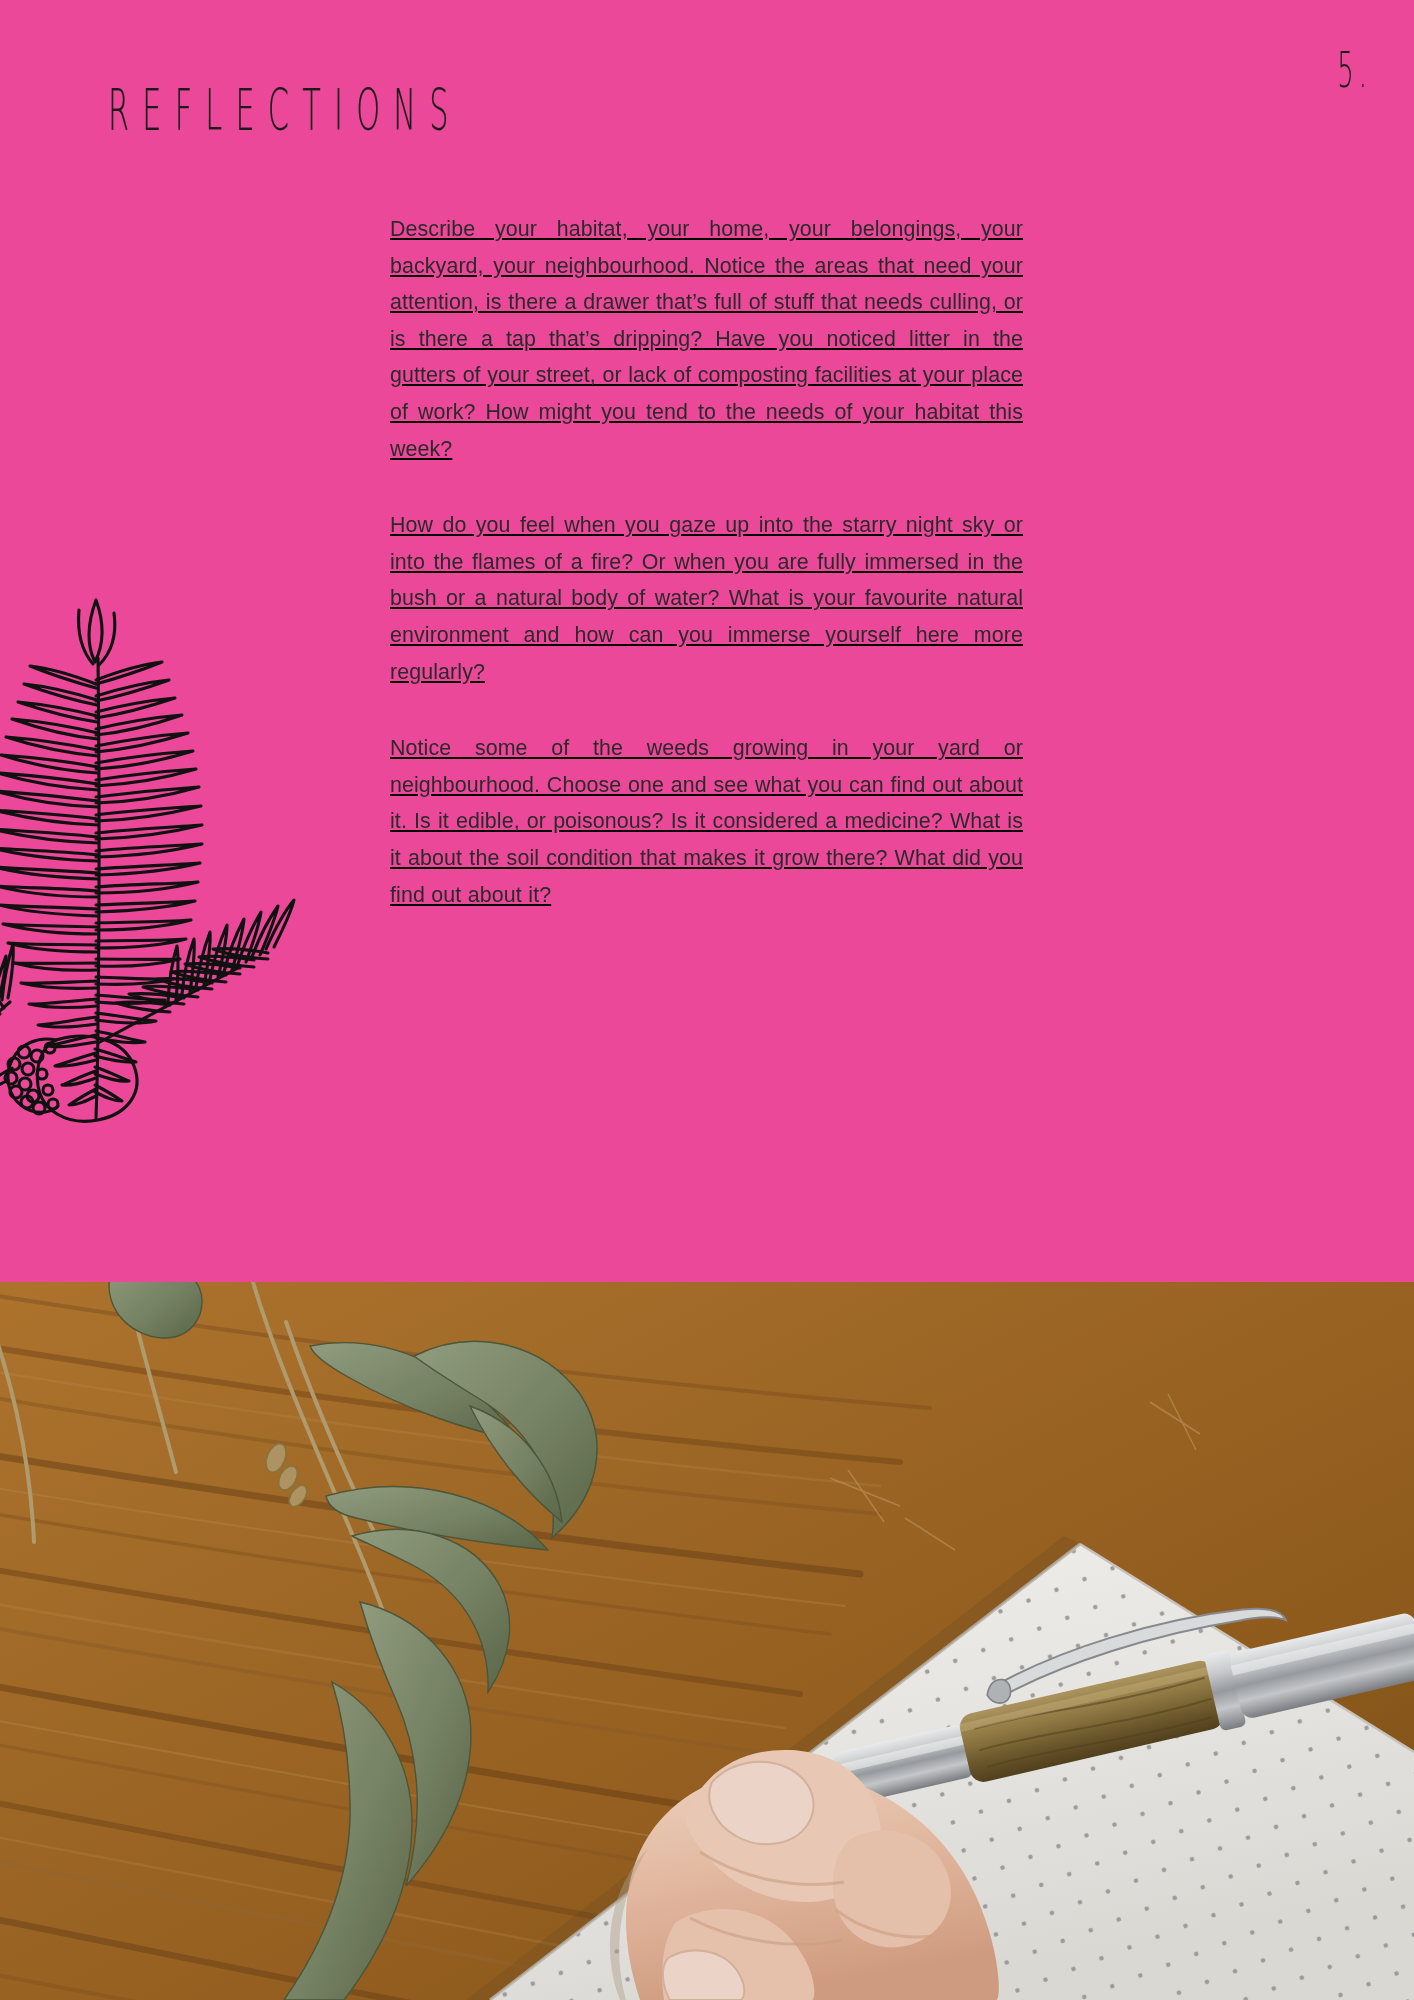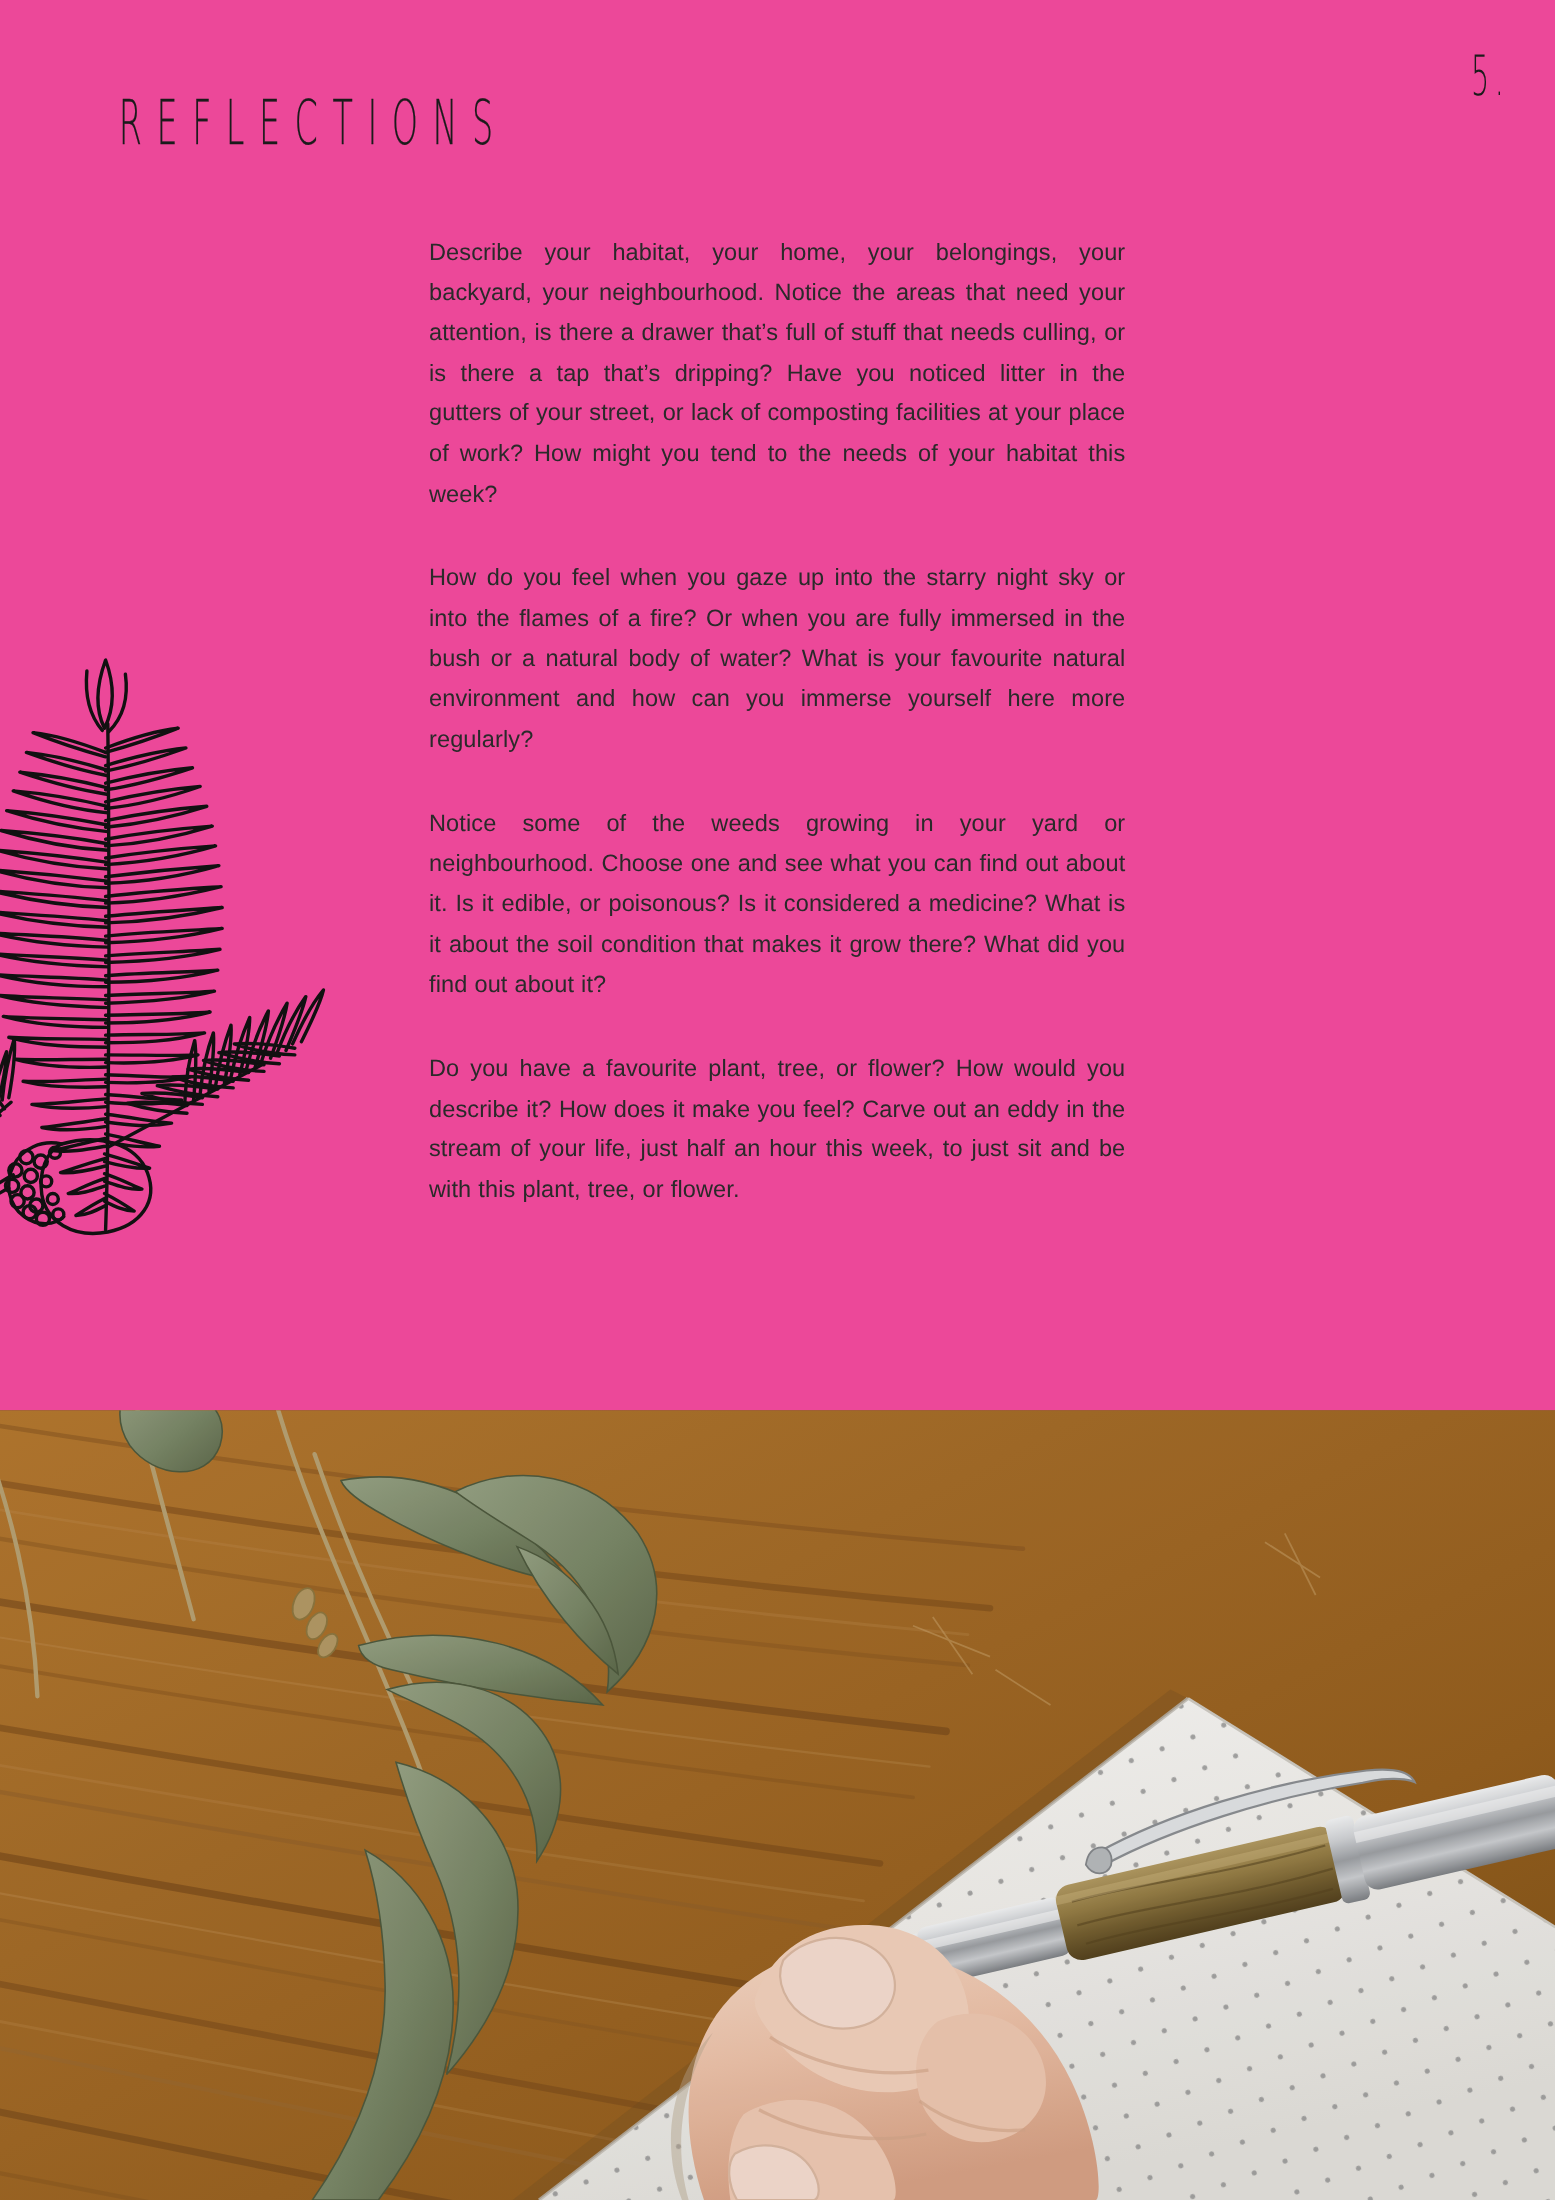--- a/index.html
+++ b/index.html
@@ -51,20 +51,21 @@
     transform-origin: right top;
     white-space: nowrap;
   }
 
   
   .text-column {
     position: absolute;
     left: 390px;
     top: 211px;
     width: 633px;
+    text-decoration: underline;
   }
 
   .paragraph {
     margin: 0 0 40px 0;
     font-family: "Liberation Sans", sans-serif;
     font-size: 21.4px;
     line-height: 36.6px;
     font-weight: 300;
     color: #2a2a2a;
     text-align: justify;
@@ -233,21 +234,20 @@
       <g>
         <path d="M-60 560 C-20 540, 30 514, 70 492"></path>
       </g>
     </svg>
   </div>
 
   <div class="text-column">
     <p class="paragraph">Describe your habitat, your home, your belongings, your backyard, your neighbourhood. Notice the areas that need your attention, is there a drawer that’s full of stuff that needs culling, or is there a tap that’s dripping? Have you noticed litter in the gutters of your street, or lack of composting facilities at your place of work? How might you tend to the needs of your habitat this week?</p>
     <p class="paragraph">How do you feel when you gaze up into the starry night sky or into the flames of a fire? Or when you are fully immersed in the bush or a natural body of water? What is your favourite natural environment and how can you immerse yourself here more regularly?</p>
     <p class="paragraph">Notice some of the weeds growing in your yard or neighbourhood. Choose one and see what you can find out about it. Is it edible, or poisonous? Is it considered a medicine? What is it about the soil condition that makes it grow there? What did you find out about it?</p>
-    <p class="paragraph">Do you have a favourite plant, tree, or flower? How would you describe it? How does it make you feel? Carve out an eddy in the stream of your life, just half an hour this week, to just sit and be with this plant, tree, or flower.</p>
   </div>
 
   <div class="photo">
     <svg viewBox="0 0 1414 718" xmlns="http://www.w3.org/2000/svg" preserveAspectRatio="xMidYMid slice">
       <defs>
 
         <linearGradient id="woodbase" x1="0" y1="0" x2="1" y2="1">
           <stop offset="0%" stop-color="#b5792f"></stop>
           <stop offset="35%" stop-color="#a56c28"></stop>
           <stop offset="70%" stop-color="#96601f"></stop>

